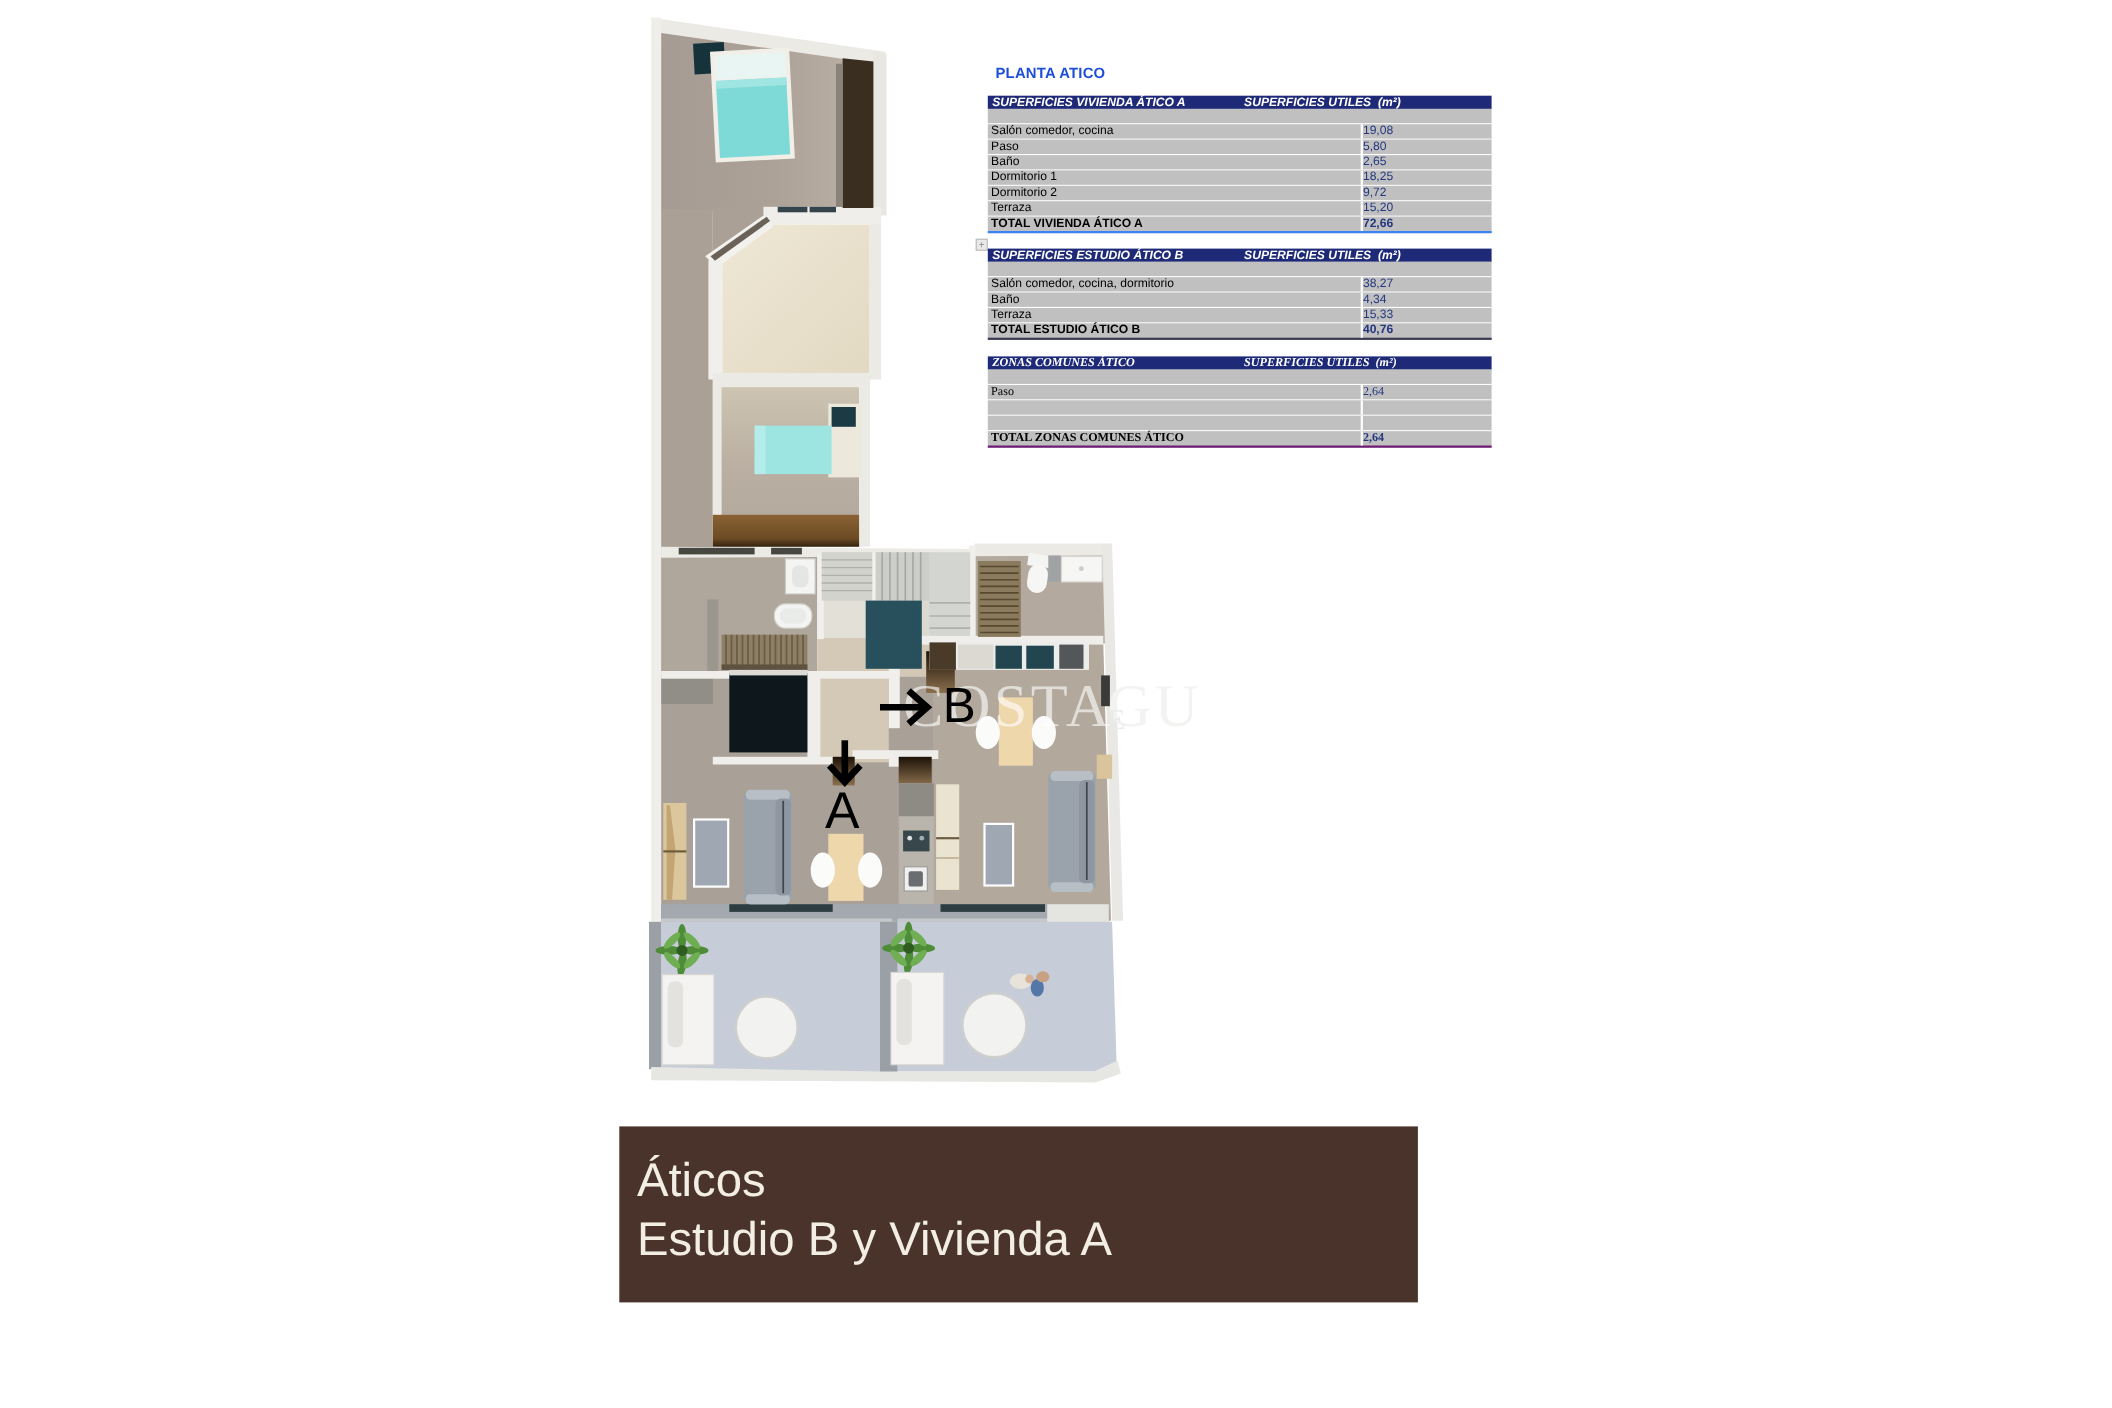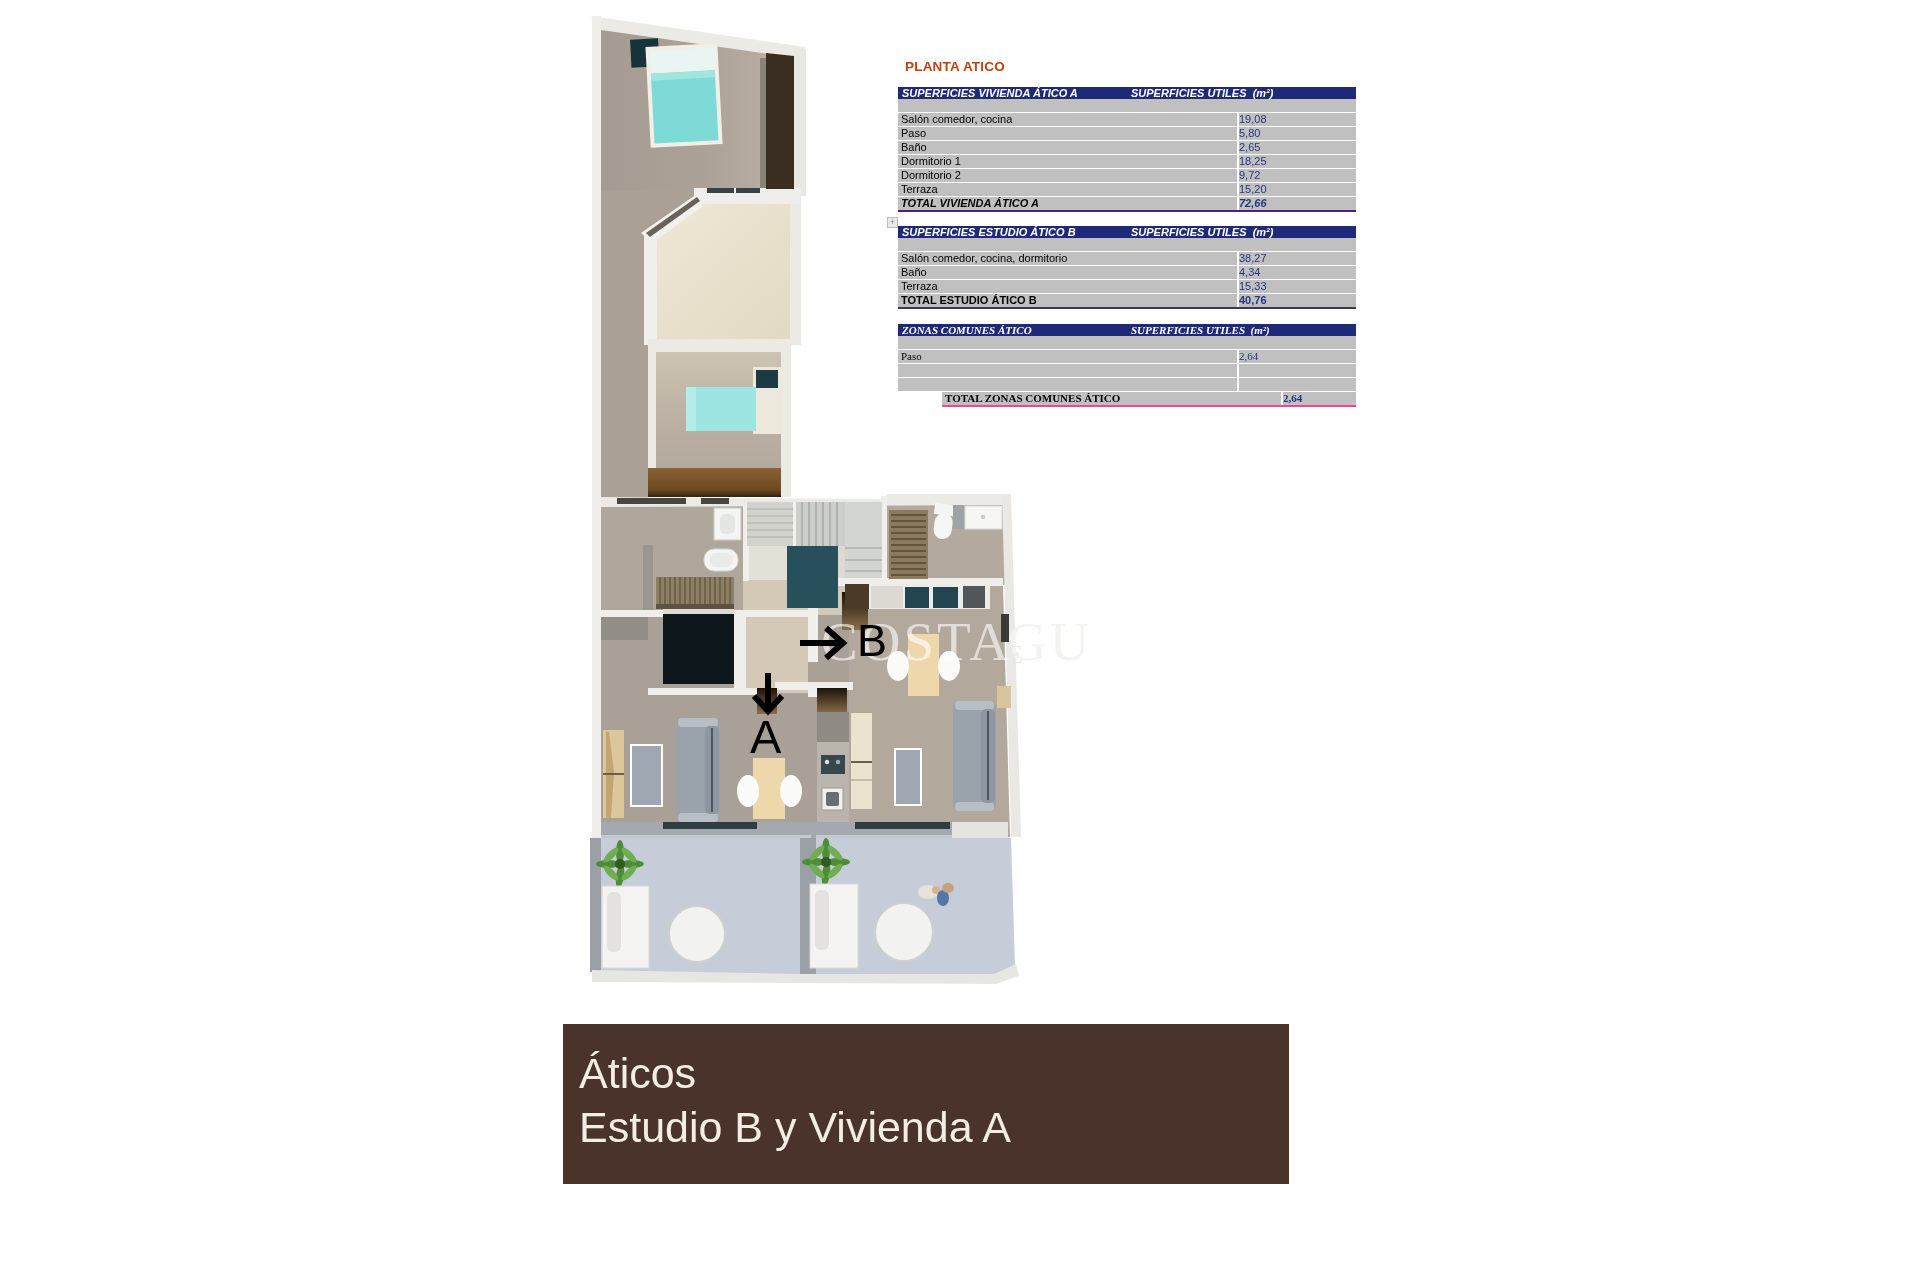--- a/index.html
+++ b/index.html
@@ -381,21 +381,21 @@
 <text x="857" y="656" font-size="45" fill="#000">B</text>
 
 <g stroke="#000" stroke-width="6" fill="none">
 <line x1="768" y1="673" x2="768" y2="709"></line>
 <polyline points="754,696 768,711 782,696"></polyline>
 </g>
 
 <text x="750" y="753" font-size="47" fill="#000">A</text>
 </svg>
 
-<div class="abs" style="left:905px;top:59px;font-size:13.5px;font-weight:bold;color:#c2410c;letter-spacing:0.2px;">PLANTA ATICO</div>
+<div class="abs" style="left:905px;top:59px;font-size:13.5px;font-weight:bold;color:#1d4ed8;letter-spacing:0.2px;">PLANTA ATICO</div>
 
 <div class="ptable" style="top:87px;border-radius:13px;">
   <div class="thead">
       <span class="h1">SUPERFICIES VIVIENDA ÁTICO A</span>
       <span class="h2">SUPERFICIES UTILES&nbsp;&nbsp;(m²)</span>
     </div>
   <div class="trow"></div>
   <div class="trow">
       <span class="lab">Salón comedor, cocina</span>
       <span class="val">19,08</span>
@@ -413,21 +413,21 @@
       <span class="val">18,25</span>
     </div>
   <div class="trow">
       <span class="lab">Dormitorio 2</span>
       <span class="val">9,72</span>
     </div>
   <div class="trow">
       <span class="lab">Terraza</span>
       <span class="val">15,20</span>
     </div>
-  <div class="trow tot" style="border-bottom:2px solid #4c1d95;font-style:italic;">
+  <div class="trow tot" style="border-bottom:2px solid #3b82f6;">
       <span class="lab">TOTAL VIVIENDA ÁTICO A</span>
       <span class="val">72,66</span>
     </div>
 </div>
 
 <div class="abs" style="left:887px;top:217px;width:9px;height:9px;background:#e9e9e9;border:1px solid #bbb;font-size:9px;line-height:8px;text-align:center;color:#888;">+</div>
 
 <div class="ptable" style="top:226px;">
   <div class="thead">
       <span class="h1">SUPERFICIES ESTUDIO ÁTICO B</span>
@@ -463,21 +463,21 @@
       <span class="val">2,64</span>
     </div>
   <div class="trow">
       <span class="lab"></span>
       <span class="val"></span>
     </div>
   <div class="trow">
       <span class="lab"></span>
       <span class="val"></span>
     </div>
-  <div class="trow tot" style="border-bottom:2px solid #ec4899;margin-left:44px;">
+  <div class="trow tot" style="border-bottom:2px solid #701a75;">
       <span class="lab">TOTAL ZONAS COMUNES ÁTICO</span>
       <span class="val">2,64</span>
     </div>
 </div>
 
 <div class="abs" style="left:563px;top:1024px;width:726px;height:160px;background:#4a332b;">
   <div style="padding:22px 0 0 16px;font-size:43px;line-height:54px;color:#f3eee3;">Áticos<br>Estudio B y Vivienda A</div>
 </div>
 
 </body></html>

